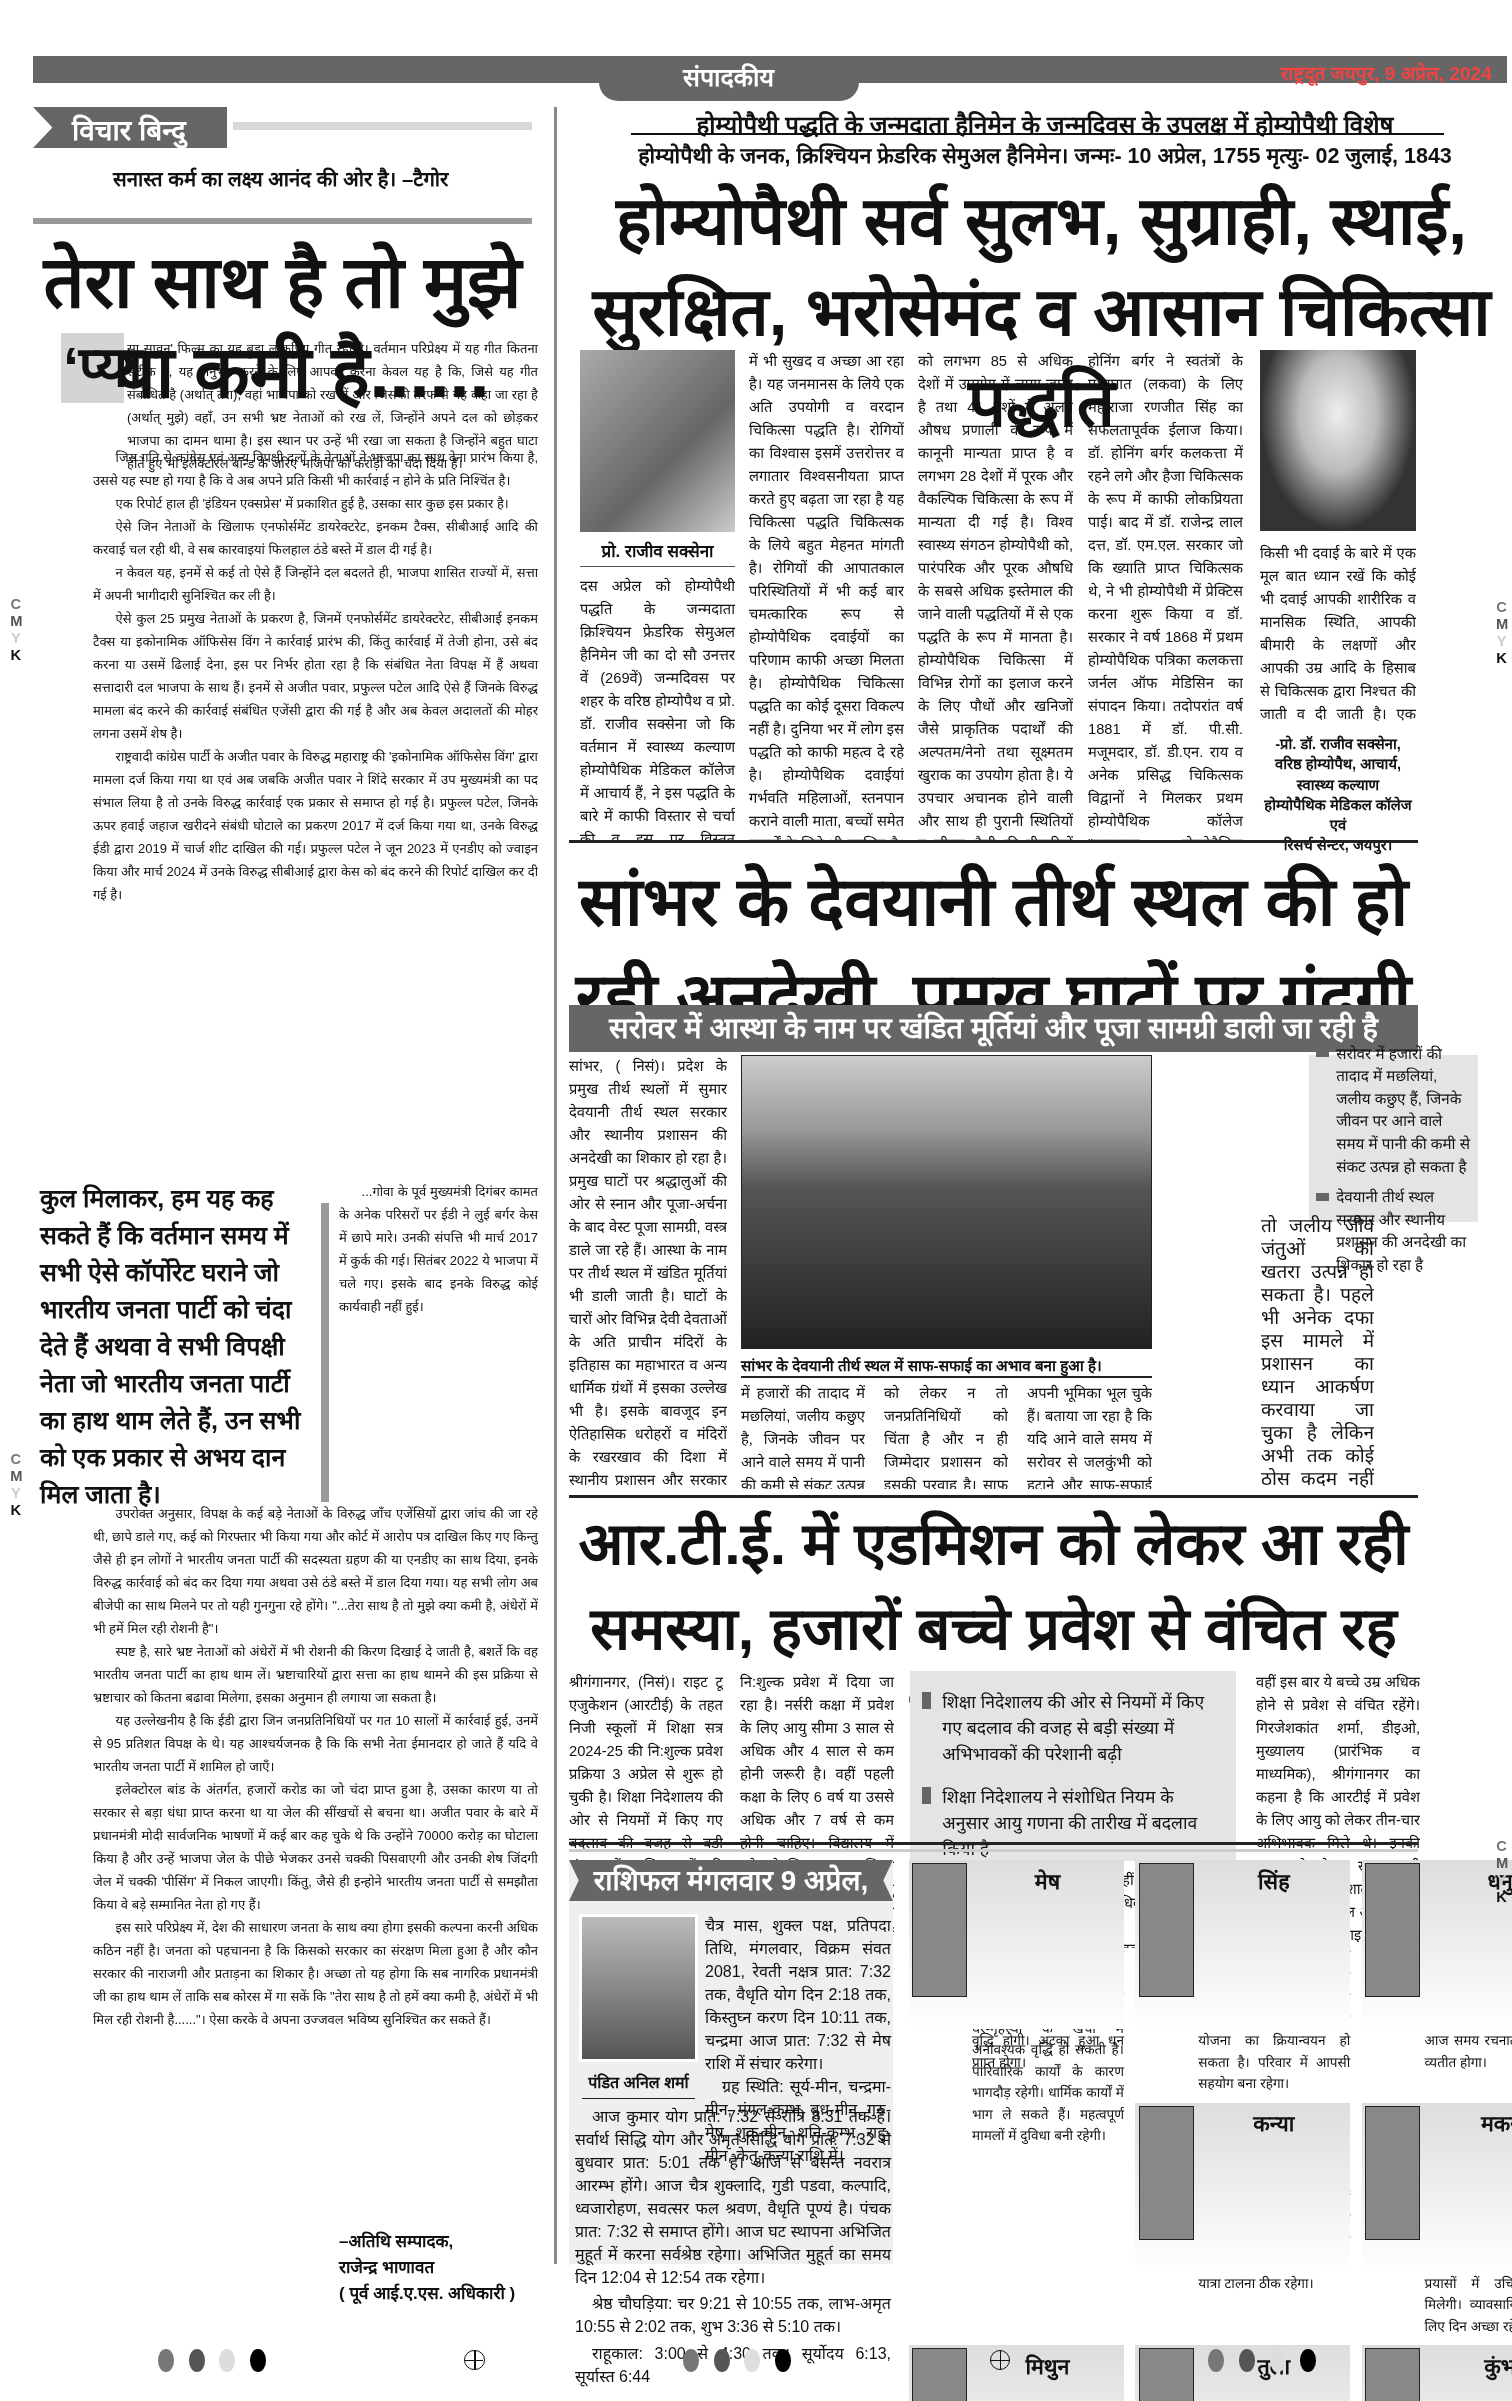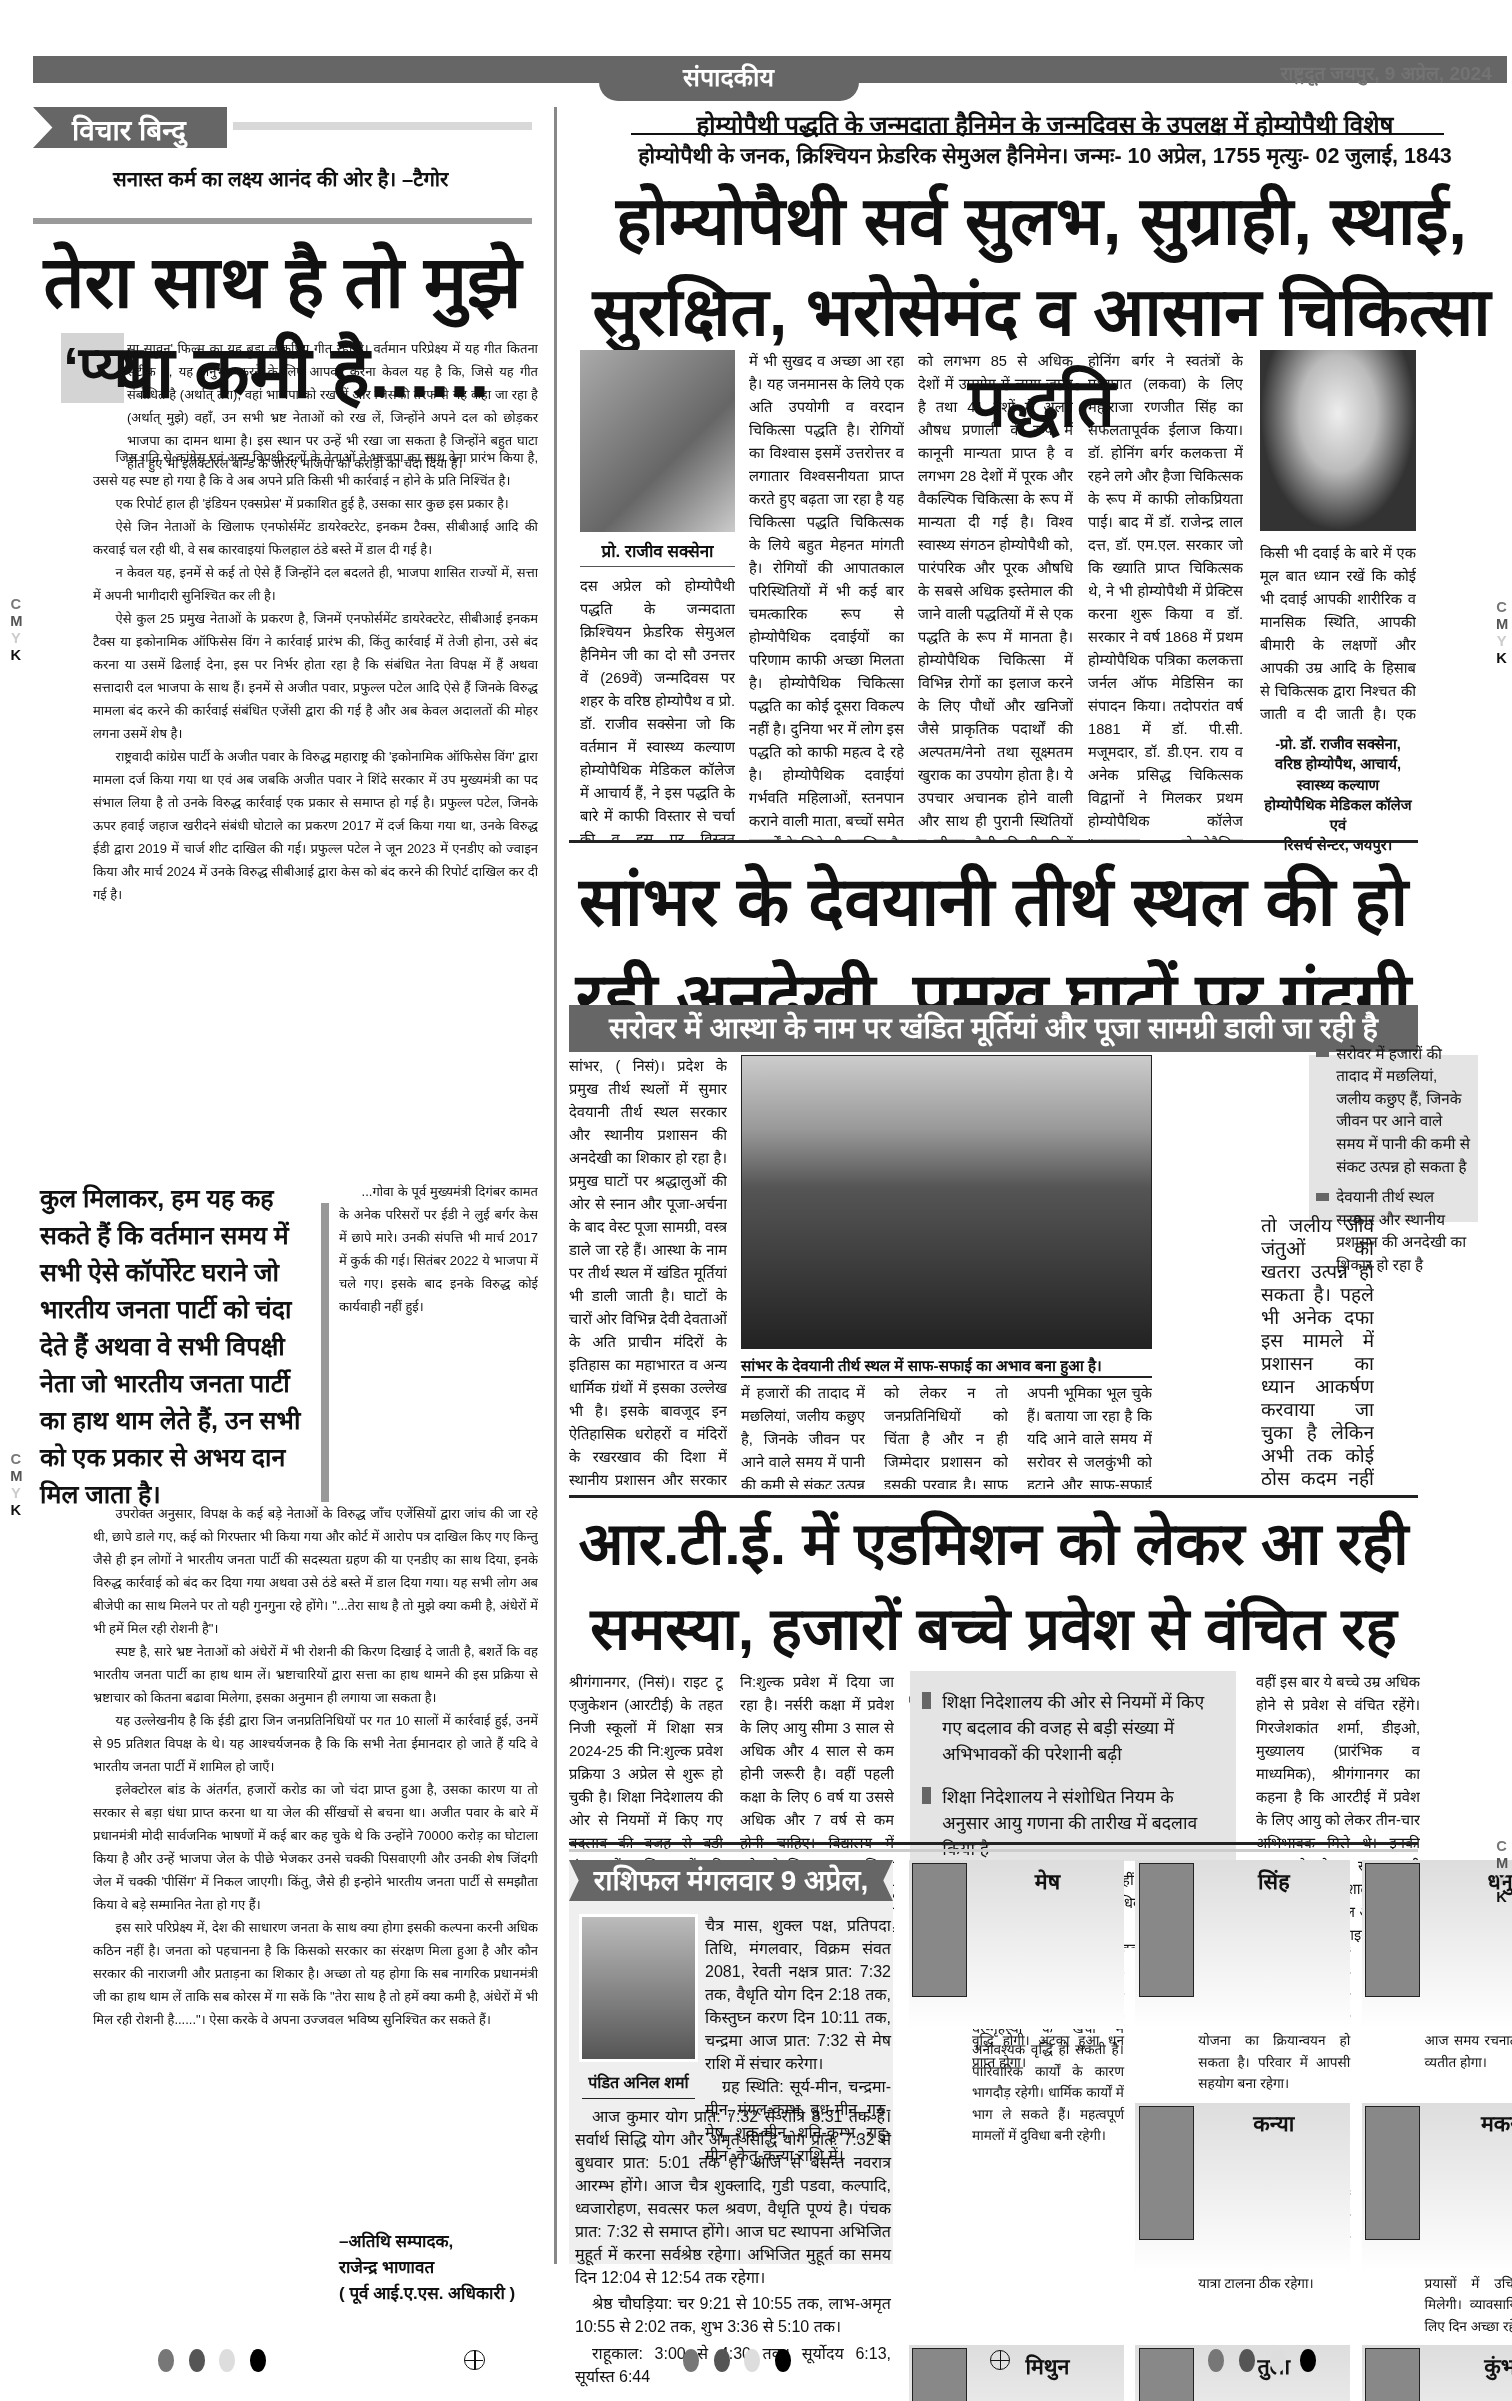--- a/index.html
+++ b/index.html
@@ -2,21 +2,21 @@
 <html style="font-size:9px"><head>
 <meta charset="utf-8">
 <style>
 *{box-sizing:border-box;margin:0;padding:0}
 html,body{width:1512px;height:2401px;background:#fff;overflow:hidden}
 body{position:relative;font-family:"Liberation Sans","DejaVu Sans",sans-serif;color:#111}
 .abs{position:absolute}
 .topbar{left:33px;top:56px;width:1474px;height:27px;background:#666}
 .topbar-tab{left:599px;top:56px;width:260px;height:45px;background:#666;border-radius:0 0 19px 19px}
 .section-title{left:610px;top:59px;width:237px;font-size:25px;color:#fff;text-align:center;font-weight:bold}
-.dateline{right:20.3px;top:60px;font-size:19px;color:#737373;font-weight:bold}
+.dateline{right:20.3px;top:60px;font-size:19px;color:#ef4444;font-weight:bold}
 .divider-v{left:554px;top:107px;width:3.4px;height:2157px;background:#888}
 .vichar-tag{left:33px;top:107px;width:194px;height:41px;background:#666;clip-path:polygon(0 0,100% 0,100% 100%,0 100%,10% 50%)}
 .vichar-text{left:72px;top:110px;font-size:28px;color:#fff;font-weight:bold}
 .vichar-line{left:233px;top:122px;width:299px;height:8px;background:#d8d8d8}
 .quote{left:113px;top:164px;font-size:20.3px;font-weight:bold}
 .hr-grey{left:33px;top:218px;width:499px;height:5.6px;background:#999}
 .ed-head{left:33px;top:237px;width:499px;text-align:center;font-size:72px;font-weight:bold;line-height:90px}
 .dropcap{left:61px;top:333px;width:63px;height:70px;background:#d4d4d4;font-size:56px;font-weight:bold;line-height:68px;padding-left:2.3px}
 .body-left{left:93px;top:337px;width:445px;font-size:13px;line-height:23px;text-align:justify}
 .body-left p{text-indent:22.6px}

